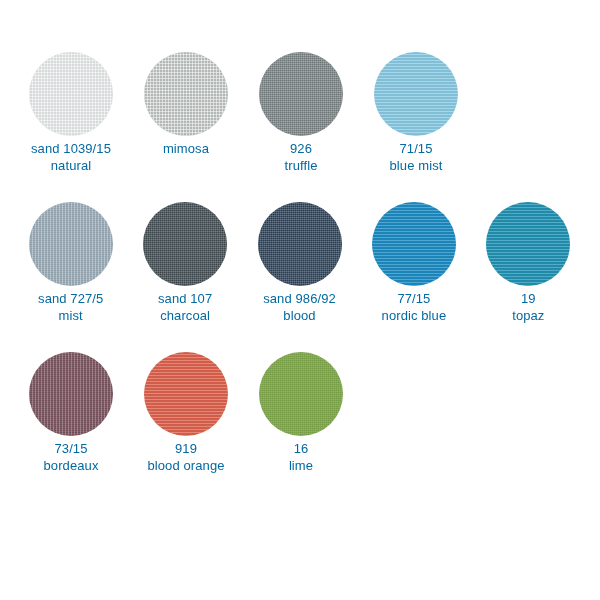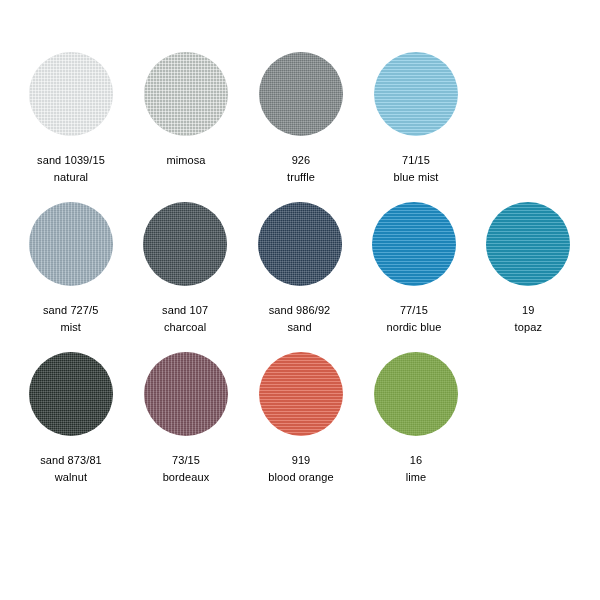--- a/index.html
+++ b/index.html
@@ -79,24 +79,24 @@
       repeating-linear-gradient(90deg, rgba(255,255,255,0.22) 0 1px, rgba(0,0,0,0.06) 1px 3px),
       repeating-linear-gradient(0deg, rgba(255,255,255,0.10) 0 1px, rgba(0,0,0,0.04) 1px 2px);
   }
   .weave.plain {
     background-image:
       repeating-linear-gradient(0deg, rgba(255,255,255,0.07) 0 1px, rgba(0,0,0,0.04) 1px 2px),
       repeating-linear-gradient(90deg, rgba(255,255,255,0.06) 0 1px, rgba(0,0,0,0.03) 1px 2px);
   }
 
   .swatch-label {
-    margin-top: 12px;
+    margin-top: 0;
     text-align: center;
-    color: #000000;
-    font-size: 11px;
+    color: #0369a1;
+    font-size: 13px;
     line-height: 17px;
     letter-spacing: 0.1px;
   }
   .swatch-code { display: block; }
   .swatch-name { display: block; }
 </style>
 </head>
 <body>
 
 <div id="swatch-chart">
@@ -169,21 +169,21 @@
         </div>
       </div>
       <div class="swatch-cell">
         <div class="swatch-disc-wrap">
           <div class="swatch-disc" style="background: rgb(45, 66, 89);">
             <div class="weave fine"></div>
           </div>
         </div>
         <div class="swatch-label">
           <span class="swatch-code">sand 986/92</span>
-          <span class="swatch-name">sand</span>
+          <span class="swatch-name">blood</span>
         </div>
       </div>
       <div class="swatch-cell">
         <div class="swatch-disc-wrap">
           <div class="swatch-disc" style="background: rgb(31, 142, 198);">
             <div class="weave rib"></div>
           </div>
         </div>
         <div class="swatch-label">
           <span class="swatch-code">77/15</span>
@@ -198,31 +198,20 @@
         </div>
         <div class="swatch-label">
           <span class="swatch-code">19</span>
           <span class="swatch-name">topaz</span>
         </div>
       </div>
     </div>
     <div class="swatch-row">
       <div class="swatch-cell">
         <div class="swatch-disc-wrap">
-          <div class="swatch-disc" style="background: rgb(40, 49, 46);">
-            <div class="weave fine"></div>
-          </div>
-        </div>
-        <div class="swatch-label">
-          <span class="swatch-code">sand 873/81</span>
-          <span class="swatch-name">walnut</span>
-        </div>
-      </div>
-      <div class="swatch-cell">
-        <div class="swatch-disc-wrap">
           <div class="swatch-disc" style="background: rgb(125, 85, 96);">
             <div class="weave slub"></div>
           </div>
         </div>
         <div class="swatch-label">
           <span class="swatch-code">73/15</span>
           <span class="swatch-name">bordeaux</span>
         </div>
       </div>
       <div class="swatch-cell">

